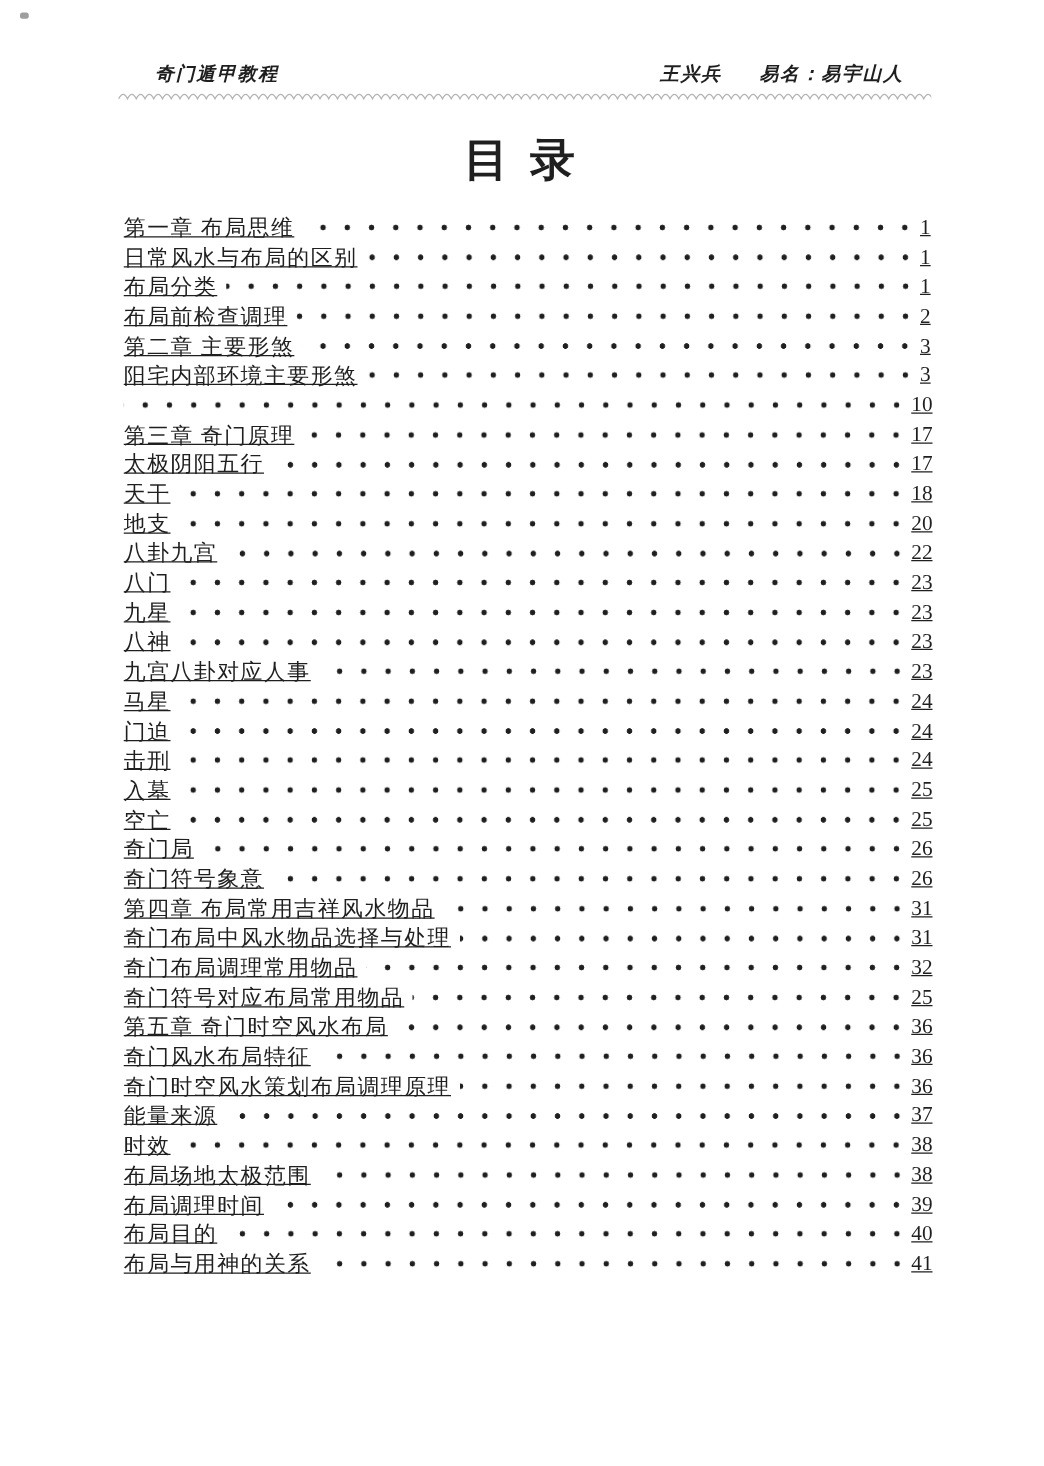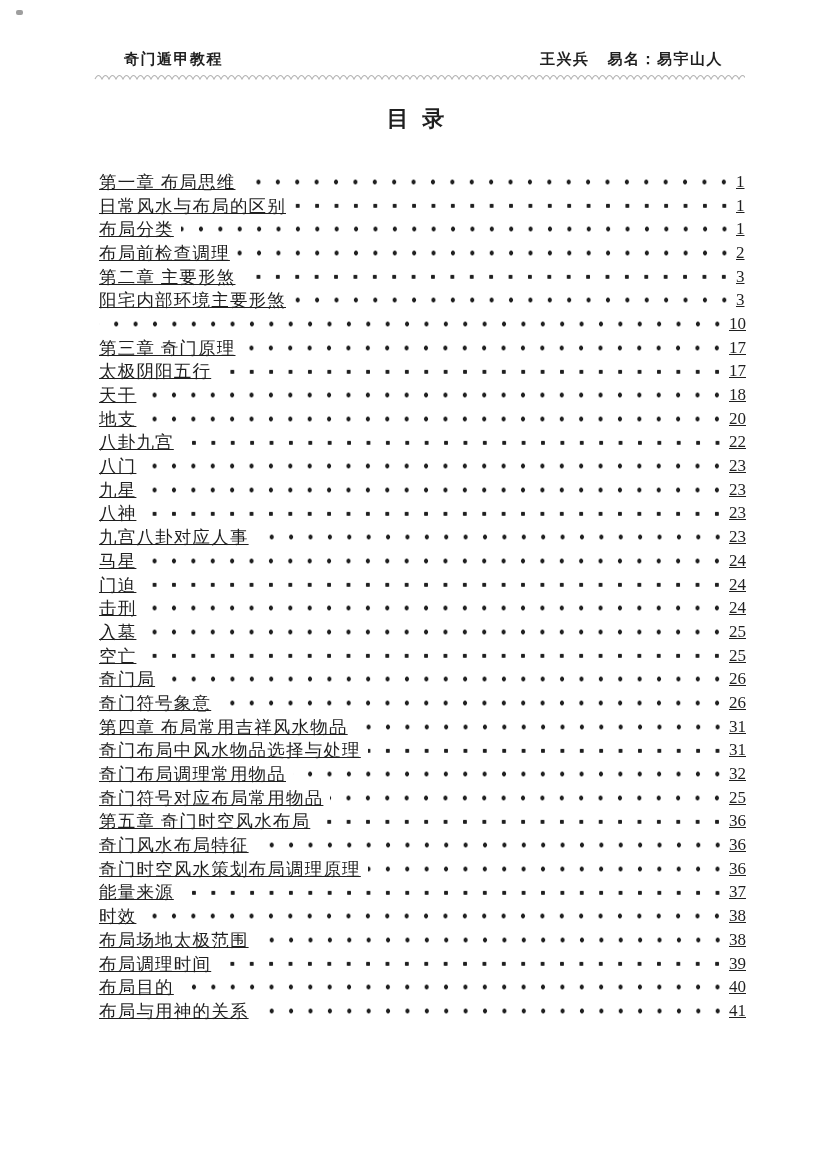--- a/index.html
+++ b/index.html
@@ -18,31 +18,31 @@
     overflow:hidden;
   }
   
   .speck{
     position:absolute;left:16px;top:10px;width:7px;height:5px;
     background:#6b6b6b;border-radius:2px;opacity:.65;filter:blur(0.4px);
   }
   .page-header{
     position:absolute;left:124px;right:112px;top:50px;
     display:flex;justify-content:space-between;align-items:baseline;
-    font-size:15px;font-weight:bold;
+    font-size:15px;font-weight:bold;font-style:italic;
     letter-spacing:1.5px;
   }
-  .header-right{display:flex;gap:18px;}
+  .header-right{display:flex;gap:30px;}
   .header-divider{
     position:absolute;left:94px;top:70px;width:651px;height:14px;
   }
   .toc-title{
     position:absolute;left:0;right:0;top:104px;
     text-align:center;
-    font-size:22px;font-weight:bold;
+    font-size:36px;font-weight:bold;
     letter-spacing:4px;
   }
   .toc{
     position:absolute;left:99px;top:170px;width:647px;
   }
   .toc-group{}
   .toc-group:first-child{margin-top:0;}
   .toc-row{
     display:flex;align-items:center;
     height:23.7px;

